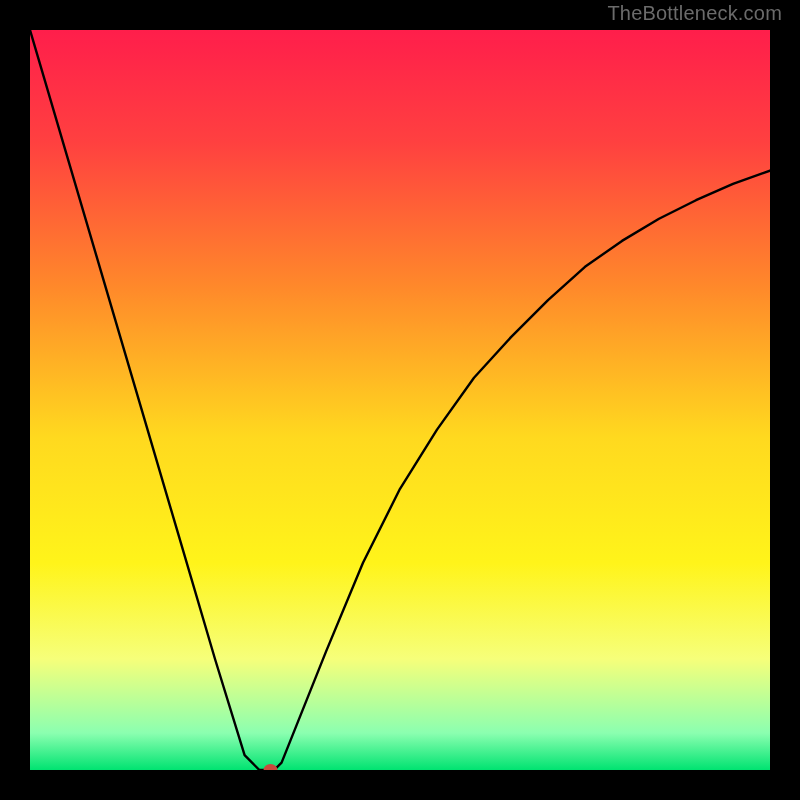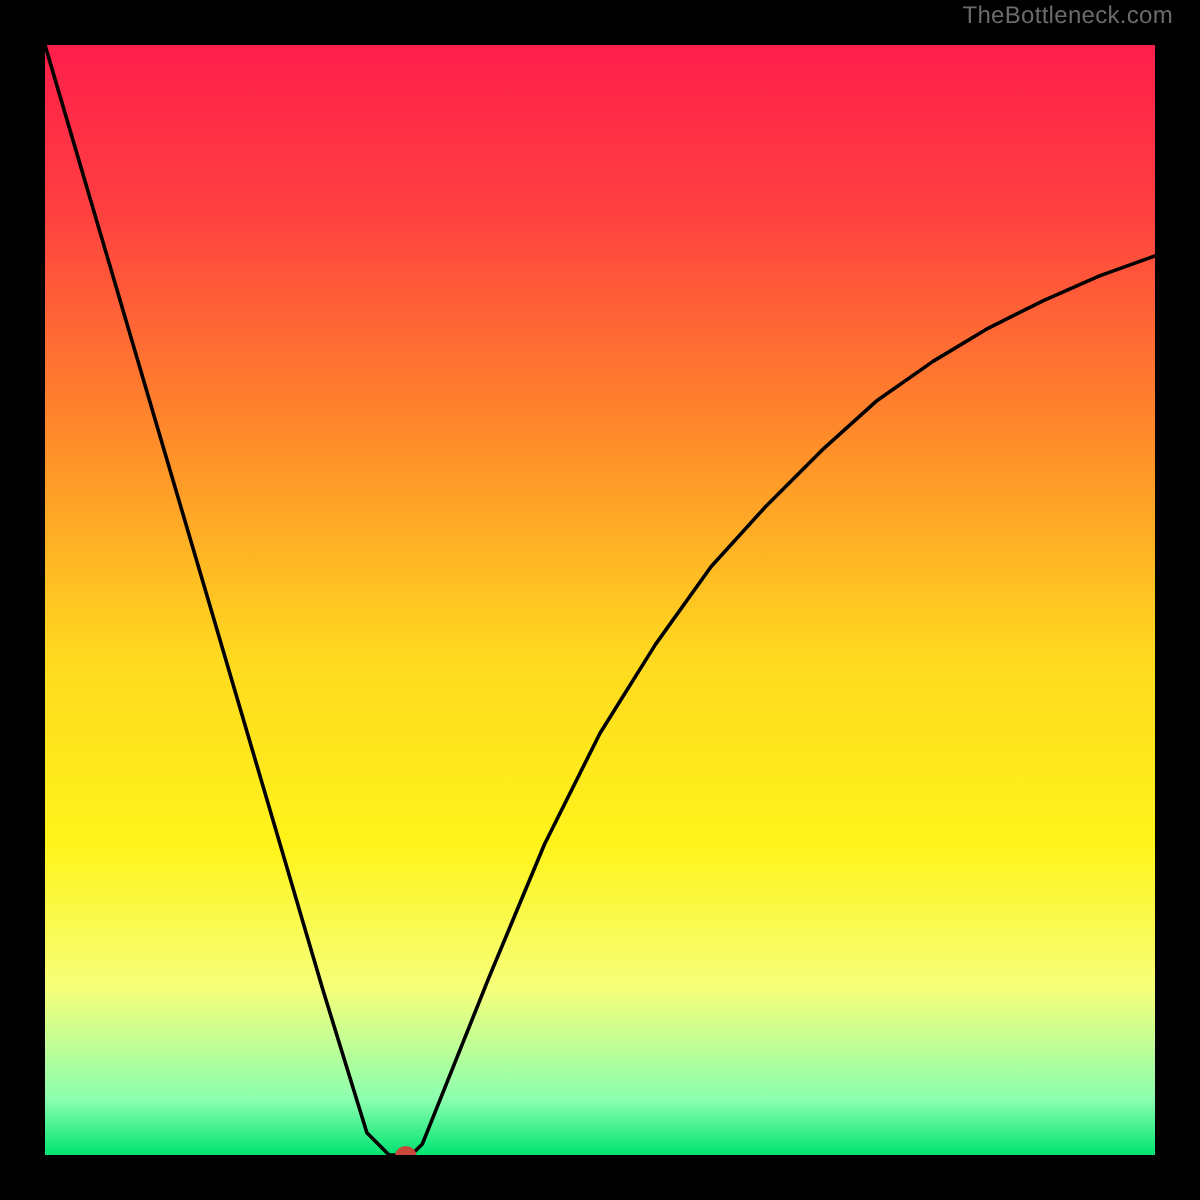--- a/index.html
+++ b/index.html
@@ -15,21 +15,21 @@
     position: relative;
     width: 800px;
     height: 800px;
     background: #000;
   }
   .watermark {
     position: absolute;
     top: 2px;
     right: 18px;
     color: #6b6b6b;
-    font-size: 16px;
+    font-size: 20px;
     font-weight: 500;
     letter-spacing: 0.2px;
     user-select: none;
   }
   .plot {
     position: absolute;
     left: 30px;
     top: 30px;
     width: 740px;
     height: 740px;

